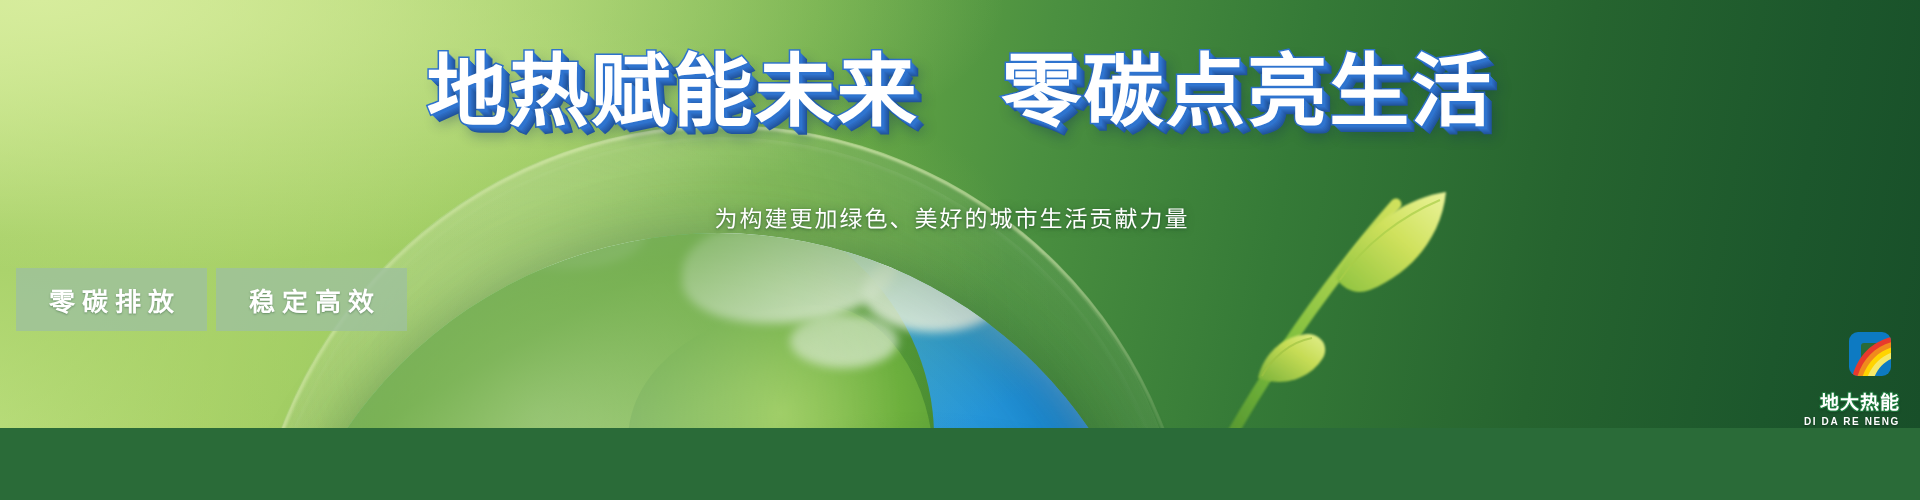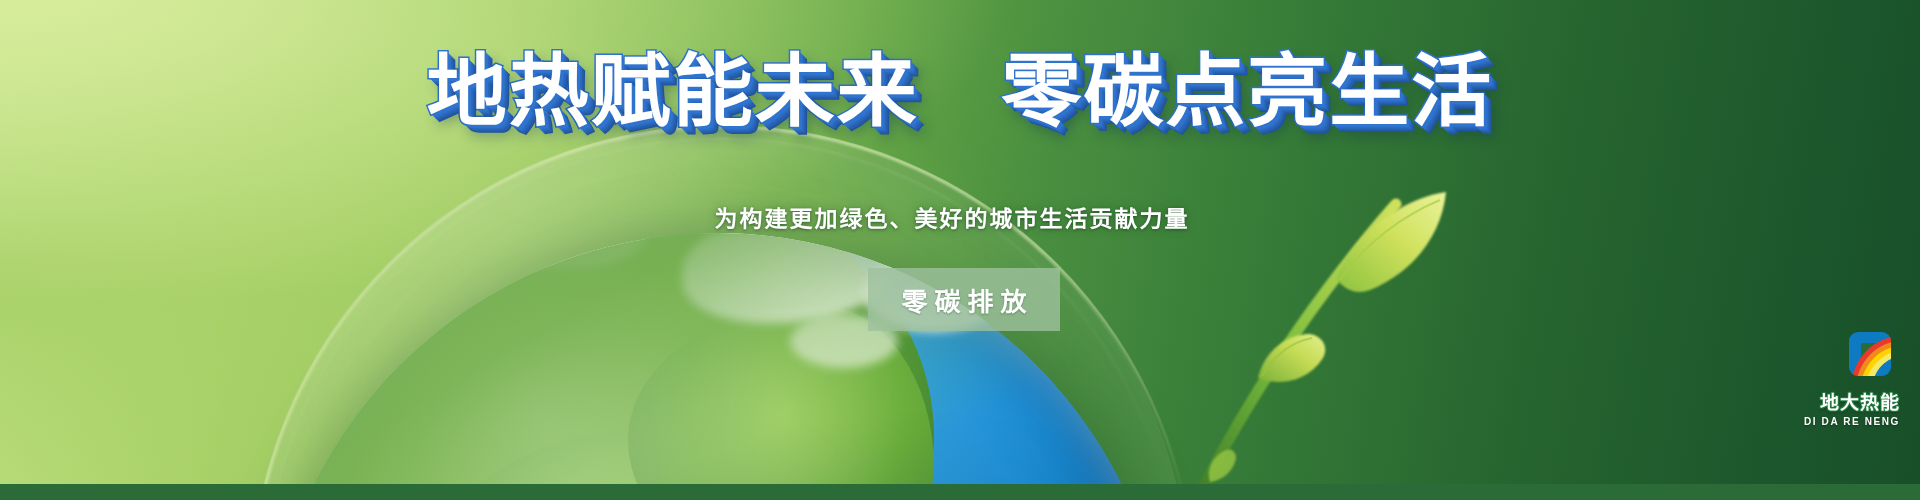--- a/index.html
+++ b/index.html
@@ -5,21 +5,21 @@
 <style>
   html,body{margin:0;padding:0;}
   body{
     width:1920px;height:500px;overflow:hidden;
     font-family:"Liberation Sans","DejaVu Sans",sans-serif;
     background:#2a6b38;
   }
 
   
   .banner{
-    position:relative;width:1920px;height:484px;overflow:hidden;
+    position:relative;width:1920px;height:428px;overflow:hidden;
     background:
       radial-gradient(120% 150% at 2% 0%,  #d6ec9c 0%, rgba(214,236,156,0) 42%),
       radial-gradient(110% 130% at 0% 55%, #a8d169 0%, rgba(168,209,105,0) 48%),
       linear-gradient(100deg,
         #c3e486 0%,
         #a9d268 14%,
         #8dc255 27%,
         #69aa45 41%,
         #4b9040 53%,
         #357a37 66%,
@@ -115,29 +115,29 @@
       1px 1px 0 #2f74cf, 2px 2px 0 #2f74cf, 3px 3px 0 #2f74cf,
       4px 4px 0 #2d6cc2, 5px 5px 0 #2a66ba, 6px 6px 0 #2760b0,
       7px 7px 0 #245aa6, 8px 8px 0 #21549c,
       9px 10px 14px rgba(10,40,80,.45);
   }
   .headline .gap{display:inline-block;width:34px;}
 
   
   .subtitle{
     position:absolute;left:0;right:16px;top:200px;text-align:center;
-    font-size:23px;font-weight:700;letter-spacing:2px;color:#ffffff;
+    font-size:23px;font-weight:400;letter-spacing:2px;color:#ffffff;
     white-space:nowrap;
     text-shadow:0 1px 3px rgba(20,60,30,.55), 0 0 10px rgba(30,70,40,.35);
   }
 
   
   .tags{
-    position:absolute;left:8px;right:0;top:268px;
-    display:flex;justify-content:center;align-items:center;gap:9px;
+    position:absolute;left:16px;right:0;top:268px;
+    display:flex;align-items:center;gap:9px;
   }
   .tag{
     background:rgba(158,192,158,.80);
     color:#ffffff;font-size:26px;font-weight:700;letter-spacing:7px;
     padding:13px 26px 13px 33px;white-space:nowrap;
     text-shadow:0 1px 2px rgba(40,80,50,.45);
   }
 
   
   .logo{
@@ -222,20 +222,21 @@
   <div class="headline">
     <span>地热赋能未来</span>
     <span class="gap"></span>
     <span>零碳点亮生活</span>
   </div>
 
   <div class="subtitle">为构建更加绿色、美好的城市生活贡献力量</div>
 
   <div class="tags">
     <div class="tag">零碳排放</div>
+    <div class="tag">稳定高效</div>
   </div>
 
   <div class="logo">
     <div class="logo-mark">
       <svg viewBox="0 0 56 52" width="56" height="52" xmlns="http://www.w3.org/2000/svg">
         <defs>
           <clipPath id="sq">
               <rect x="5" y="2" width="42" height="44" rx="9" ry="9"></rect>
             </clipPath>
         </defs>

